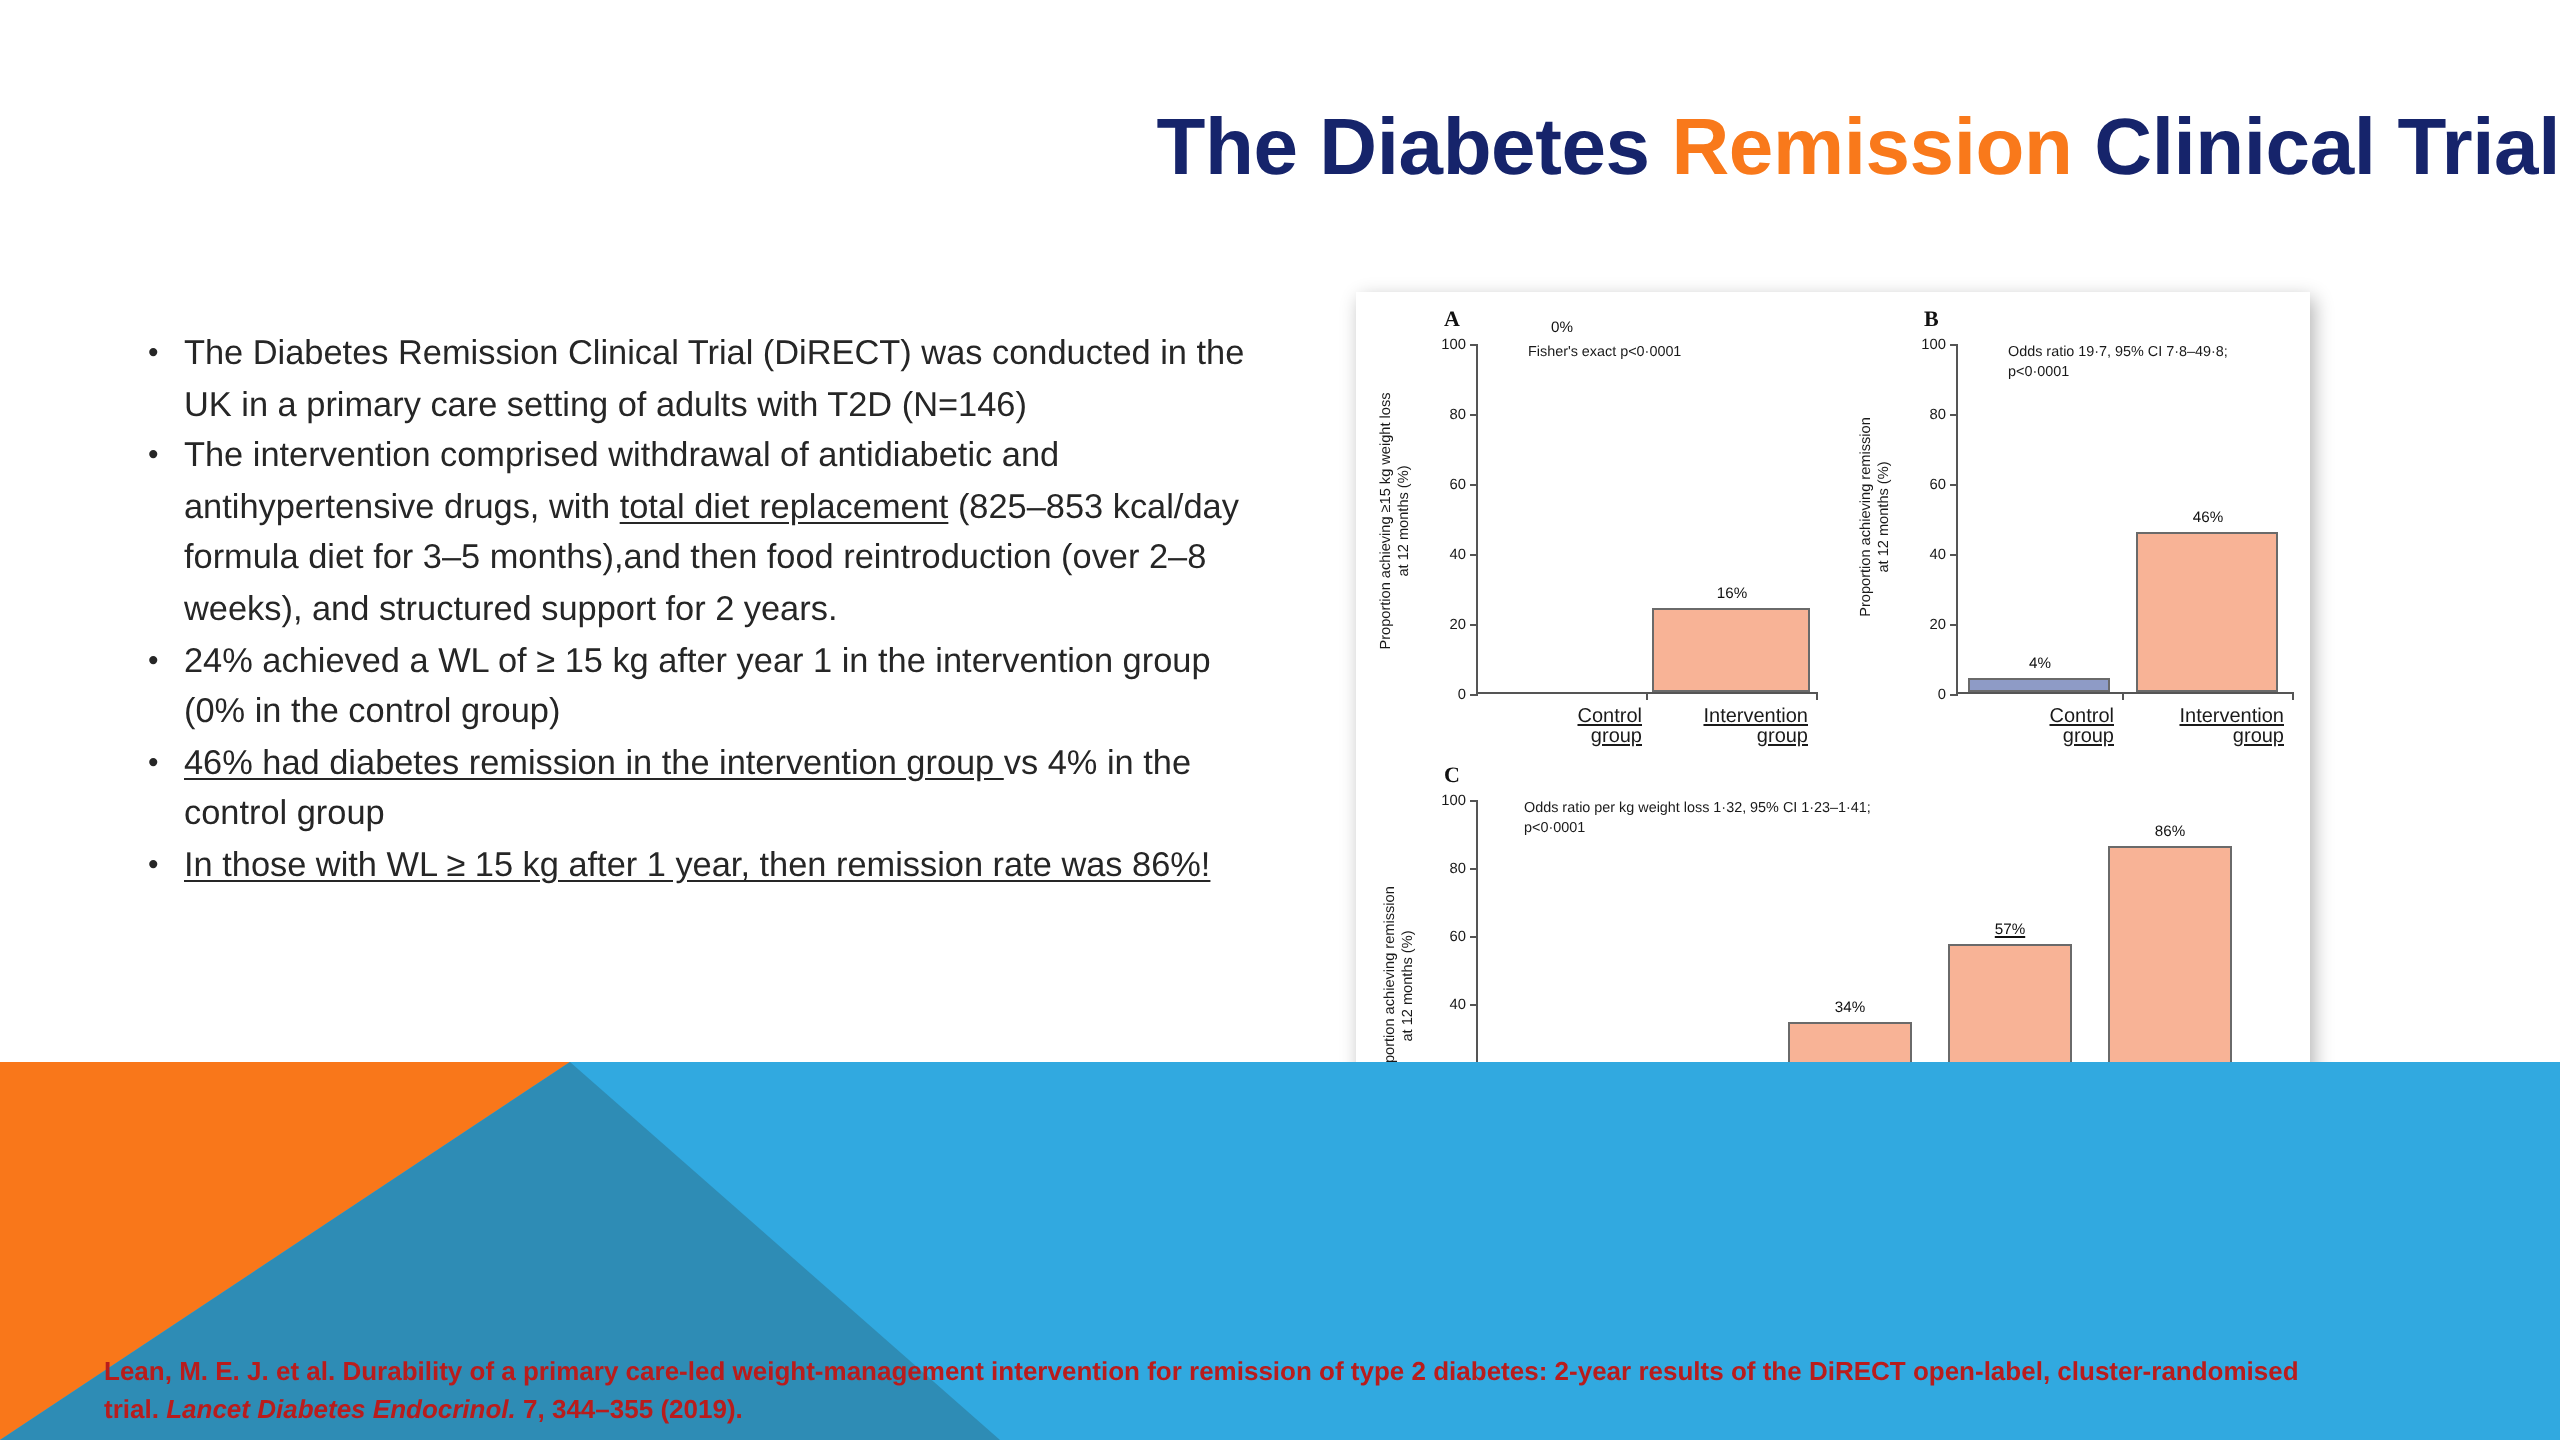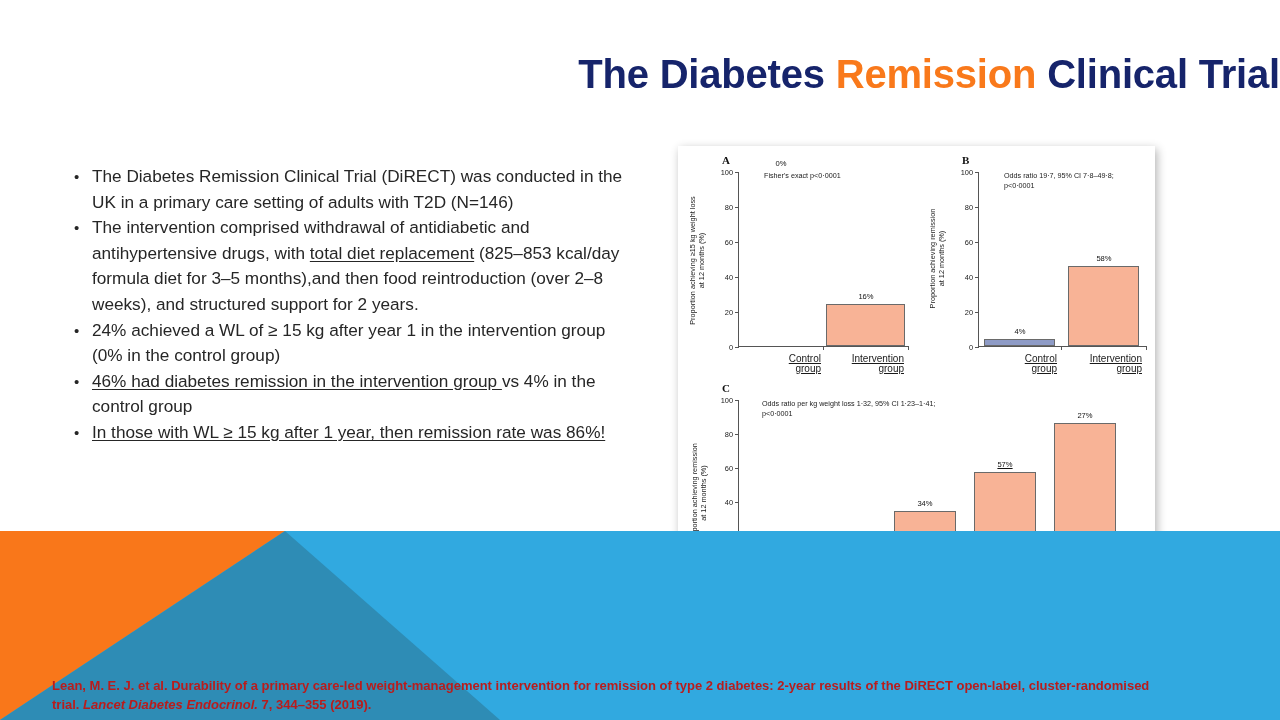--- a/index.html
+++ b/index.html
@@ -268,21 +268,21 @@
         <div class="tick" style="top:175px;"></div>
         <div class="tick-label" style="top:175px;">0</div>
 
         <div class="xtick" style="left:82px;"></div>
         <div class="xtick" style="left:167px;"></div>
 
         <div class="bar blue" style="left:5px; width:71px; height:7px;"></div>
         <div class="bar-value" style="left:41px; bottom:10px;">4%</div>
 
         <div class="bar salmon" style="left:89px; width:71px; height:80px;"></div>
-        <div class="bar-value" style="left:125px; bottom:83px;">58%</div>
+        <div class="bar-value" style="left:125px; bottom:83px;">46%</div>
 
         <div class="xlabel" style="left:4px; top:182px; width:74px;">Control
 group</div>
         <div class="xlabel" style="left:89px; top:182px; width:74px;">Intervention
 group</div>
       </div>
     </div>
 
     <div class="panel" style="left:0px; top:232px; width:477px; height:240px;">
       <div class="panel-letter" style="left:44px; top:4px;">C</div>
@@ -316,21 +316,21 @@
         <div class="bar salmon" style="left:75px; width:62px; height:12px;"></div>
         <div class="bar-value" style="left:106px; bottom:15px;">7%</div>
 
         <div class="bar salmon" style="left:155px; width:62px; height:58px;"></div>
         <div class="bar-value" style="left:186px; bottom:61px;">34%</div>
 
         <div class="bar salmon" style="left:235px; width:62px; height:97px;"></div>
         <div class="bar-value" style="left:266px; bottom:100px;text-decoration:underline;">57%</div>
 
         <div class="bar salmon" style="left:315px; width:62px; height:146px;"></div>
-        <div class="bar-value" style="left:346px; bottom:149px;">27%</div>
+        <div class="bar-value" style="left:346px; bottom:149px;">86%</div>
 
         <div class="xlabel" style="left:18px; top:176px; width:60px;">0</div>
         <div class="xlabel" style="left:76px; top:176px; width:60px;">&lt;5</div>
         <div class="xlabel" style="left:156px; top:176px; width:60px;">5–10</div>
         <div class="xlabel" style="left:236px; top:176px; width:60px;">10–15</div>
         <div class="xlabel" style="left:316px; top:176px; width:60px;">≥15</div>
 
         <div class="xlabel" style="left:60px; top:192px; width:280px;">Weight loss at 12 months (kg)</div>
       </div>
     </div>

